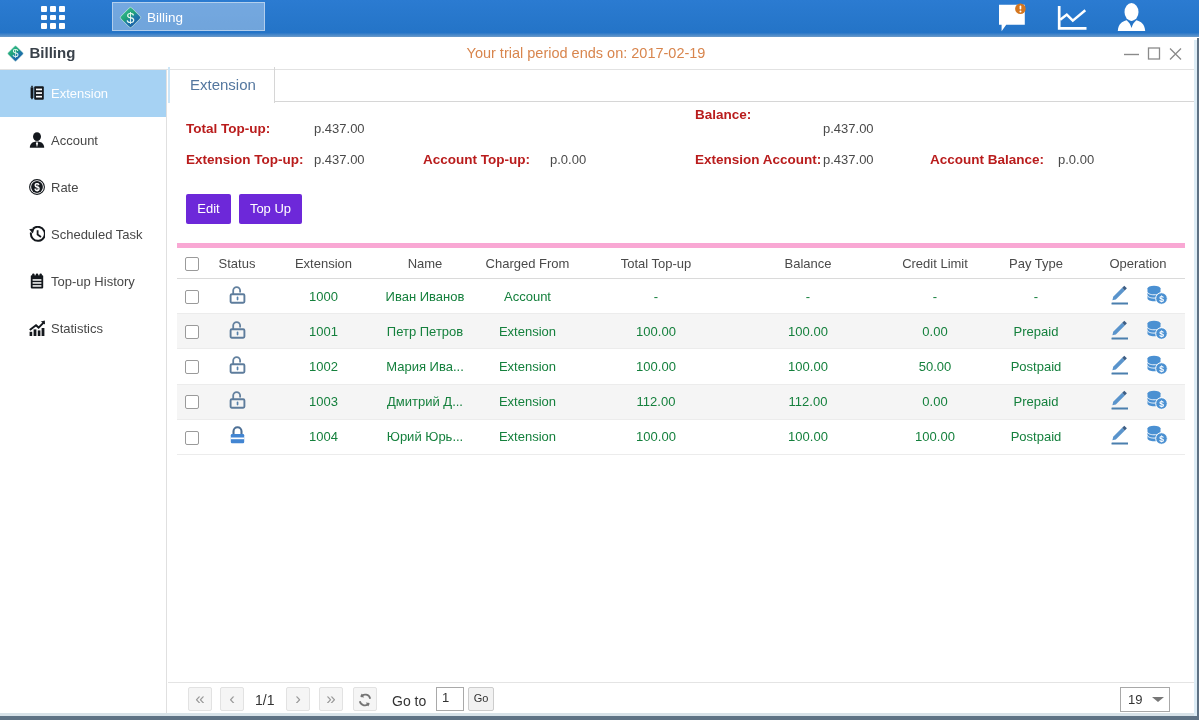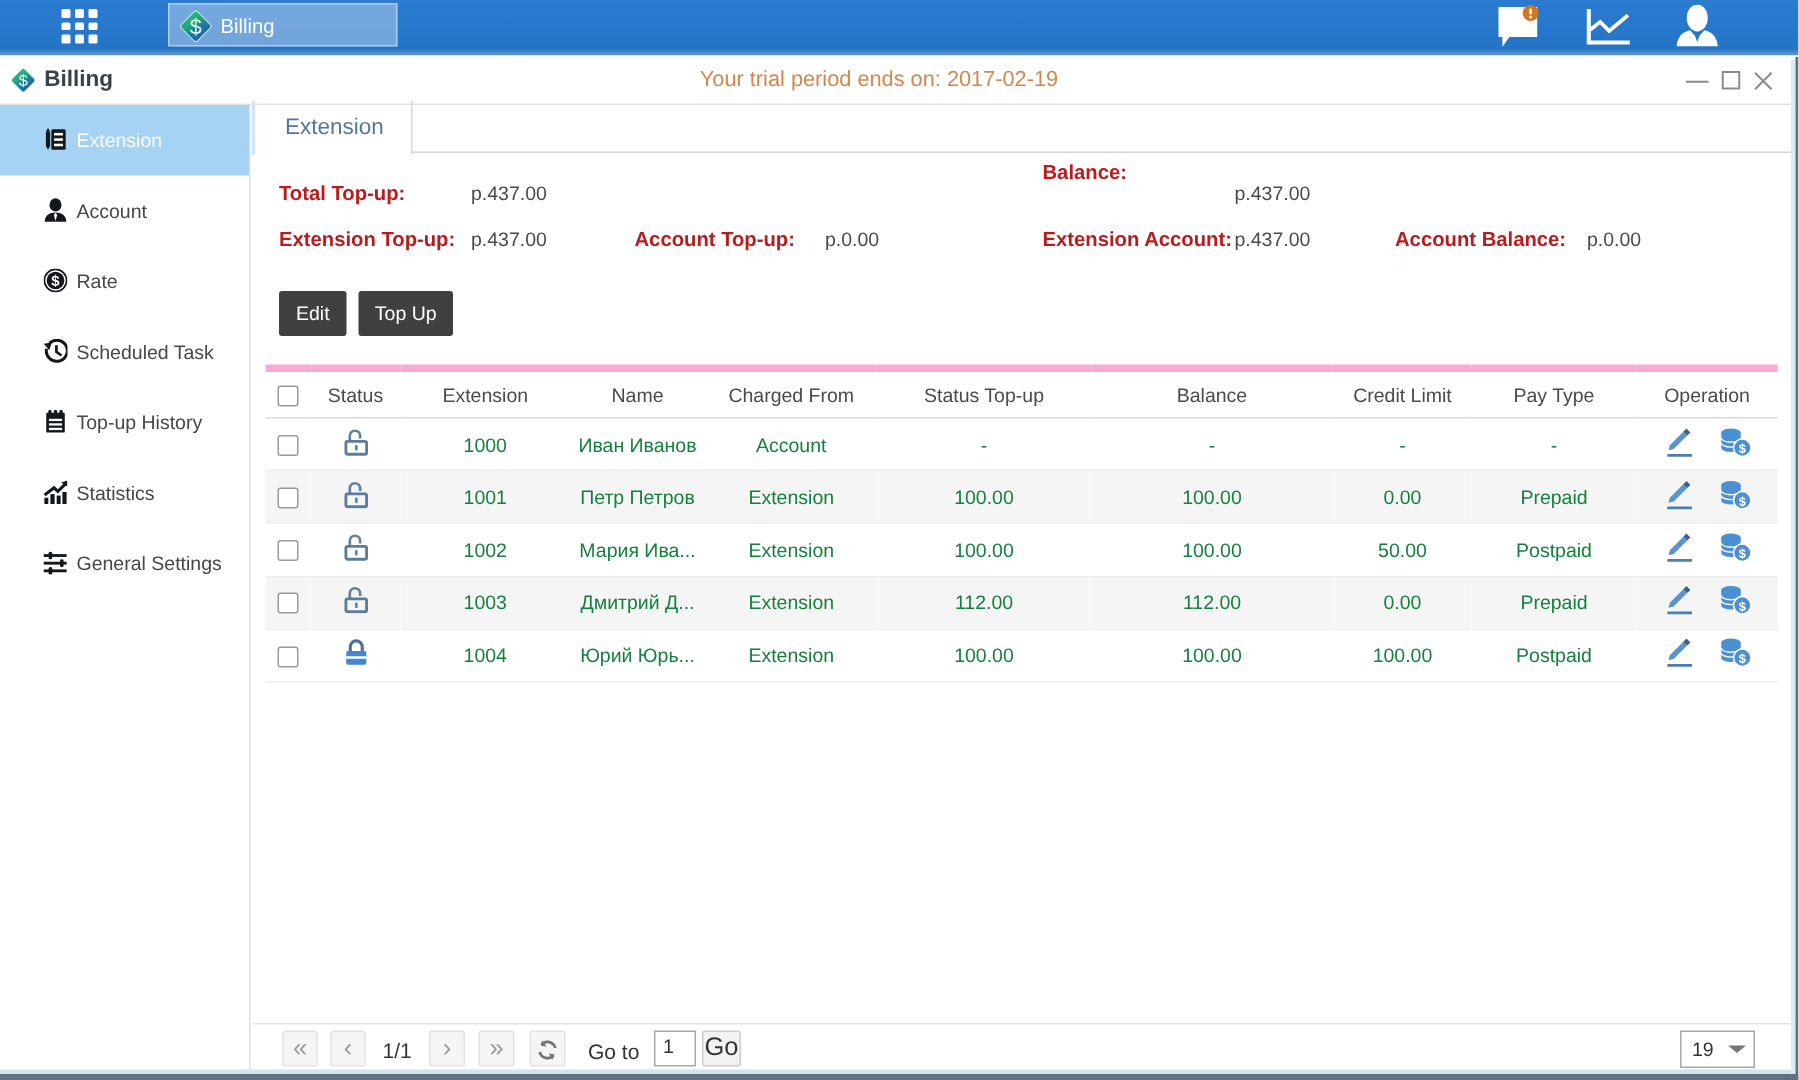--- a/index.html
+++ b/index.html
@@ -35,36 +35,36 @@
 
 #content { left:168px; top:70px; width:1031px; height:650px; background:#fff; }
 #tabbar { position:absolute; left:0; top:-3px; width:1031px; height:36px; }
 #tabbar .rest { position:absolute; left:107px; top:0; right:0; height:35px; border-bottom:1px solid #d6d6d6; }
 #tabbar .tab { position:absolute; left:0; top:0; width:107px; height:36px; border-right:1px solid #d6d6d6; border-left:2px solid #cce6f8; }
 #tabbar .tab span { position:absolute; left:20px; top:9px; font-size:15px; color:#54779f; }
 
 .slabel { position:absolute; font-size:13.5px; font-weight:bold; color:#b91c1c; }
 .sval { position:absolute; font-size:13px; color:#4a4a4a; }
 
-.btn { position:absolute; background:#404040; color:#fff; font-size:13px; text-align:center; border-radius:2px; line-height:30px; height:30px; }
+.btn { position:absolute; background:#6d28d9; color:#fff; font-size:13px; text-align:center; border-radius:2px; line-height:30px; height:30px; }
 
 
 #tbl { position:absolute; left:9px; top:173px; width:1008px; }
 #tbl table { border-collapse:collapse; table-layout:fixed; width:1008px; }
 #tbl th { border-top:5px solid #f9a8d4; border-bottom:1px solid #dadada; height:33px; font-size:13px; font-weight:normal; color:#4a4a4a; text-align:center; }
 #tbl td { height:35.2px; border-bottom:1px solid #ececec; font-size:13px; color:#15803d; text-align:center; }
 #tbl tr.alt td { background:#f5f5f5; }
 .cb { width:14px; height:14px; border:1px solid #9a9a9a; border-radius:2px; background:#fff; display:inline-block; vertical-align:middle; }
 
 
 #pager { position:absolute; left:168px; top:682px; width:1031px; height:31px; border-top:1px solid #e4e4e4; background:#fff; }
 .pbtn { position:absolute; top:4px; width:24px; height:24px; background:#f5f5f5; border:1px solid #e2e2e2; border-radius:2px; color:#9a9a9a; text-align:center; line-height:22px; font-size:17px; }
 .ptxt { position:absolute; font-size:13px; color:#333; }
 #goinput { position:absolute; left:268px; top:4px; width:28px; height:24px; border:1px solid #a9a9a9; font-size:13px; text-align:left; padding-left:5px; line-height:20px; color:#333; background:#fff; }
-#gobtn { position:absolute; left:300px; top:4px; width:26px; height:24px; background:#f2f2f2; border:1px solid #ccc; border-radius:2px; font-size:17px; color:#333; text-align:center; line-height:20px; }
+#gobtn { position:absolute; left:300px; top:4px; width:26px; height:24px; background:#f2f2f2; border:1px solid #ccc; border-radius:2px; font-size:11px; color:#333; text-align:center; line-height:20px; }
 #dd { position:absolute; left:952px; top:4px; width:50px; height:25px; border:1px solid #a8a8a8; background:#fff; }
 #dd .num { position:absolute; left:7px; top:4px; font-size:13px; color:#333; }
 #dd .tri { position:absolute; right:5px; top:9px; width:0; height:0; border-left:6.5px solid transparent; border-right:6.5px solid transparent; border-top:5.5px solid #777; }
 
 
 #botline1 { left:0; top:713px; width:1199px; height:3px; background:#d7e2e8; }
 #botline2 { left:0; top:716px; width:1199px; height:4px; background:#5e7284; }
 #rightline1 { left:1194px; top:40px; width:3px; height:676px; background:#dcecf5; }
 #rightline2 { left:1197px; top:38px; width:2px; height:682px; background:#5e7284; }
 </style>
@@ -181,31 +181,20 @@
     <div class="navitem" style="top:235px">
       <svg class="nicon" viewBox="0 0 16 16">
           <rect x="0.6" y="11.8" width="2.6" height="4.2" fill="#14181d"></rect>
           <rect x="4.6" y="9.4" width="2.8" height="6.6" fill="#14181d"></rect>
           <rect x="8.8" y="10.4" width="2.6" height="5.6" fill="#14181d"></rect>
           <rect x="12.6" y="8" width="2.8" height="8" fill="#14181d"></rect>
           <path d="M0.8 10 L7 5.2 L9.6 7.6 L14.6 2.6" stroke="#14181d" stroke-width="2" fill="none"></path>
           <path d="M15.8 0.4 L16 4.4 L11.8 1.6 Z" fill="#14181d"></path>
         </svg>
       <div class="nlabel">Statistics</div>
-    </div>
-    <div class="navitem" style="top:282px">
-      <svg class="nicon" viewBox="0 0 16 16">
-          <rect x="0" y="2.4" width="15.4" height="1.9" fill="#14181d"></rect>
-          <rect x="0" y="7.5" width="15.4" height="1.9" fill="#14181d"></rect>
-          <rect x="0" y="12.6" width="15.4" height="1.9" fill="#14181d"></rect>
-          <rect x="3.4" y="0.8" width="2.4" height="5.1" rx="1" fill="#14181d"></rect>
-          <rect x="11" y="5.9" width="2.4" height="5.1" rx="1" fill="#14181d"></rect>
-          <rect x="3.4" y="11" width="2.4" height="5.1" rx="1" fill="#14181d"></rect>
-        </svg>
-      <div class="nlabel">General Settings</div>
     </div>
   </div>
 
   <div id="content" class="abs">
     <div id="tabbar">
       <div class="rest"></div>
       <div class="tab">
           <span>Extension</span>
         </div>
     </div>
@@ -241,21 +230,21 @@
             <col style="width:110px">
             <col style="width:94px">
         </colgroup>
         <tbody>
             <tr>
           <th><span class="cb"></span></th>
               <th>Status</th>
               <th>Extension</th>
               <th>Name</th>
               <th>Charged From</th>
-          <th>Status Top-up</th>
+          <th>Total Top-up</th>
               <th>Balance</th>
               <th>Credit Limit</th>
               <th>Pay Type</th>
               <th>Operation</th>
         </tr>
         <tr>
           <td><span class="cb"></span></td>
           <td><svg width="17" height="18" viewBox="0 0 17 18">
                   <path d="M4.2 8.2 V4.6 a3.45 3.45 0 0 1 6.9 0 V6.4" fill="none" stroke="#63819f" stroke-width="1.8"></path>
                   <rect x="1.6" y="8.2" width="13.8" height="8.6" rx="1.2" fill="none" stroke="#5d7c9c" stroke-width="1.9"></rect>

